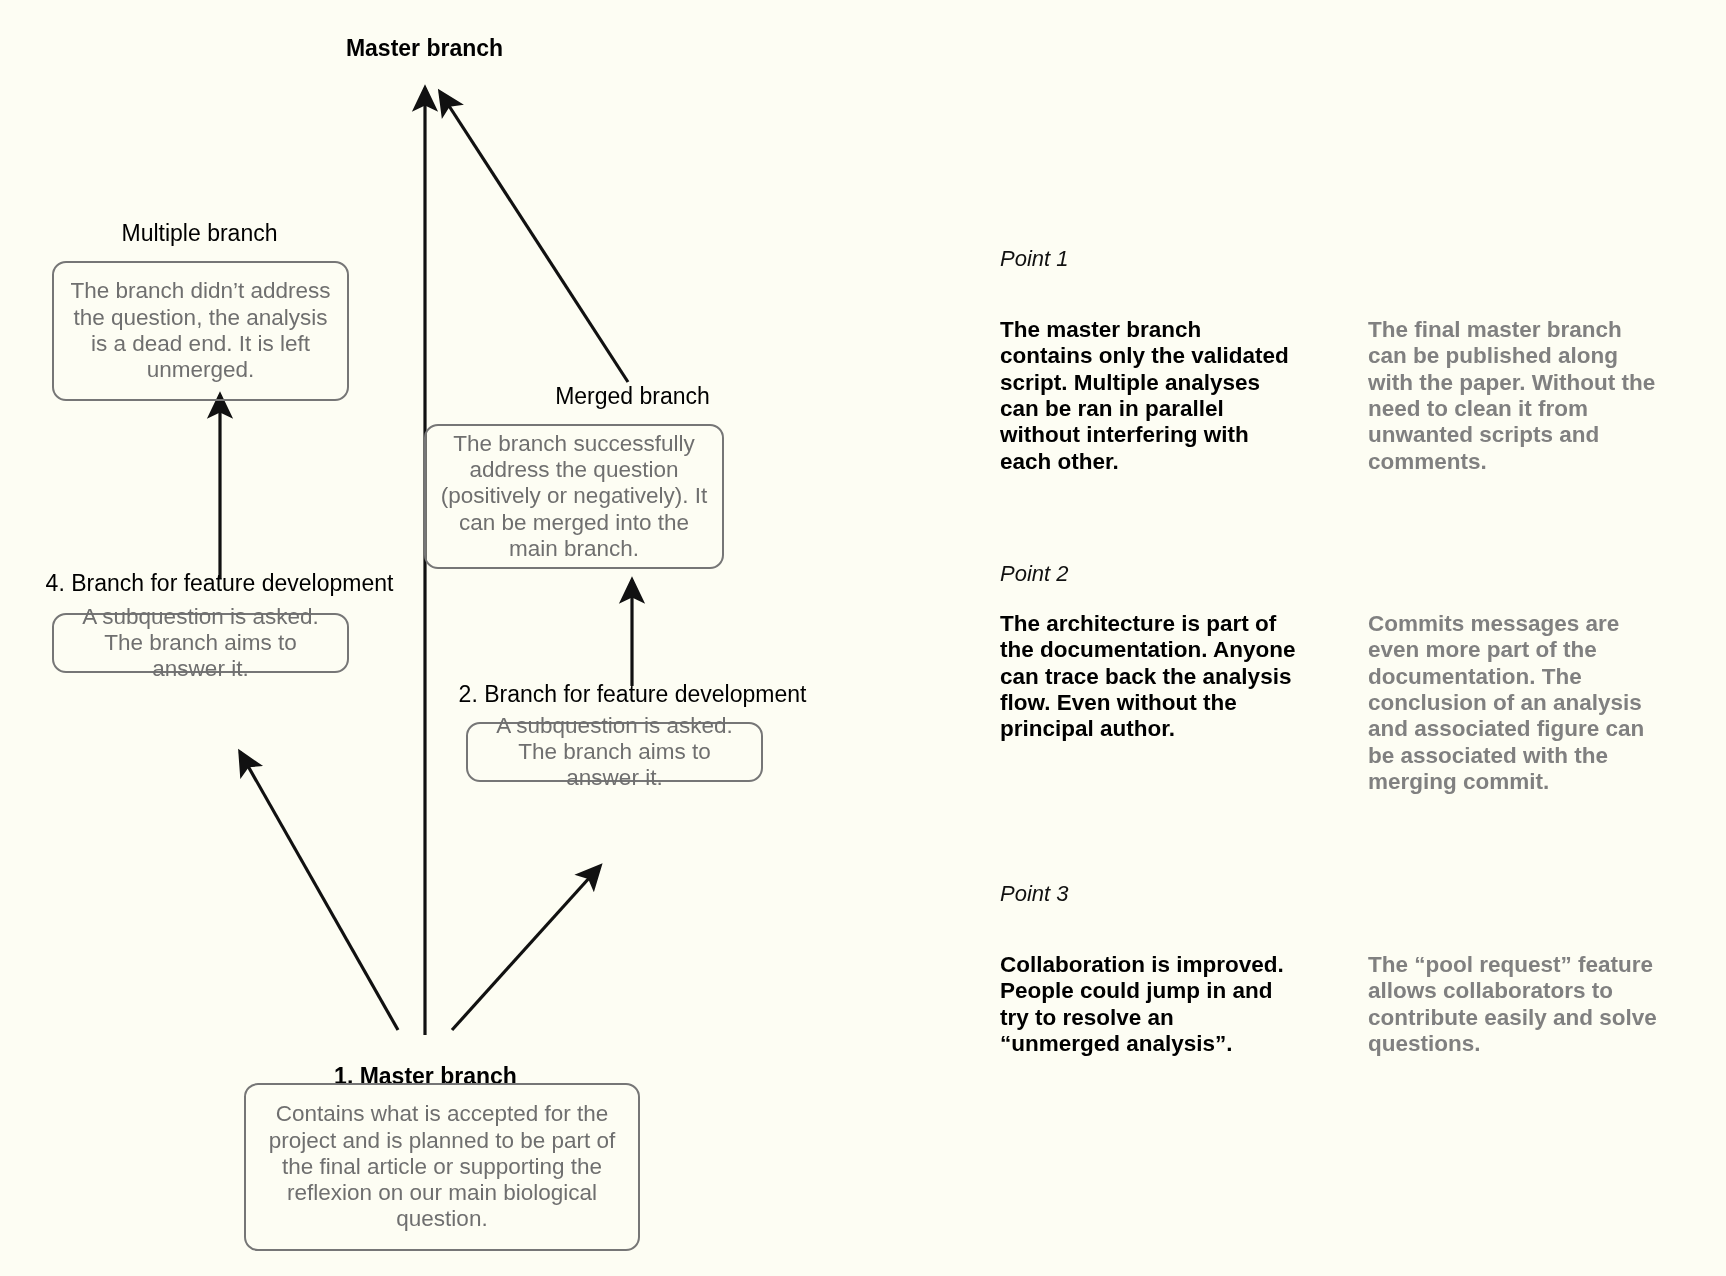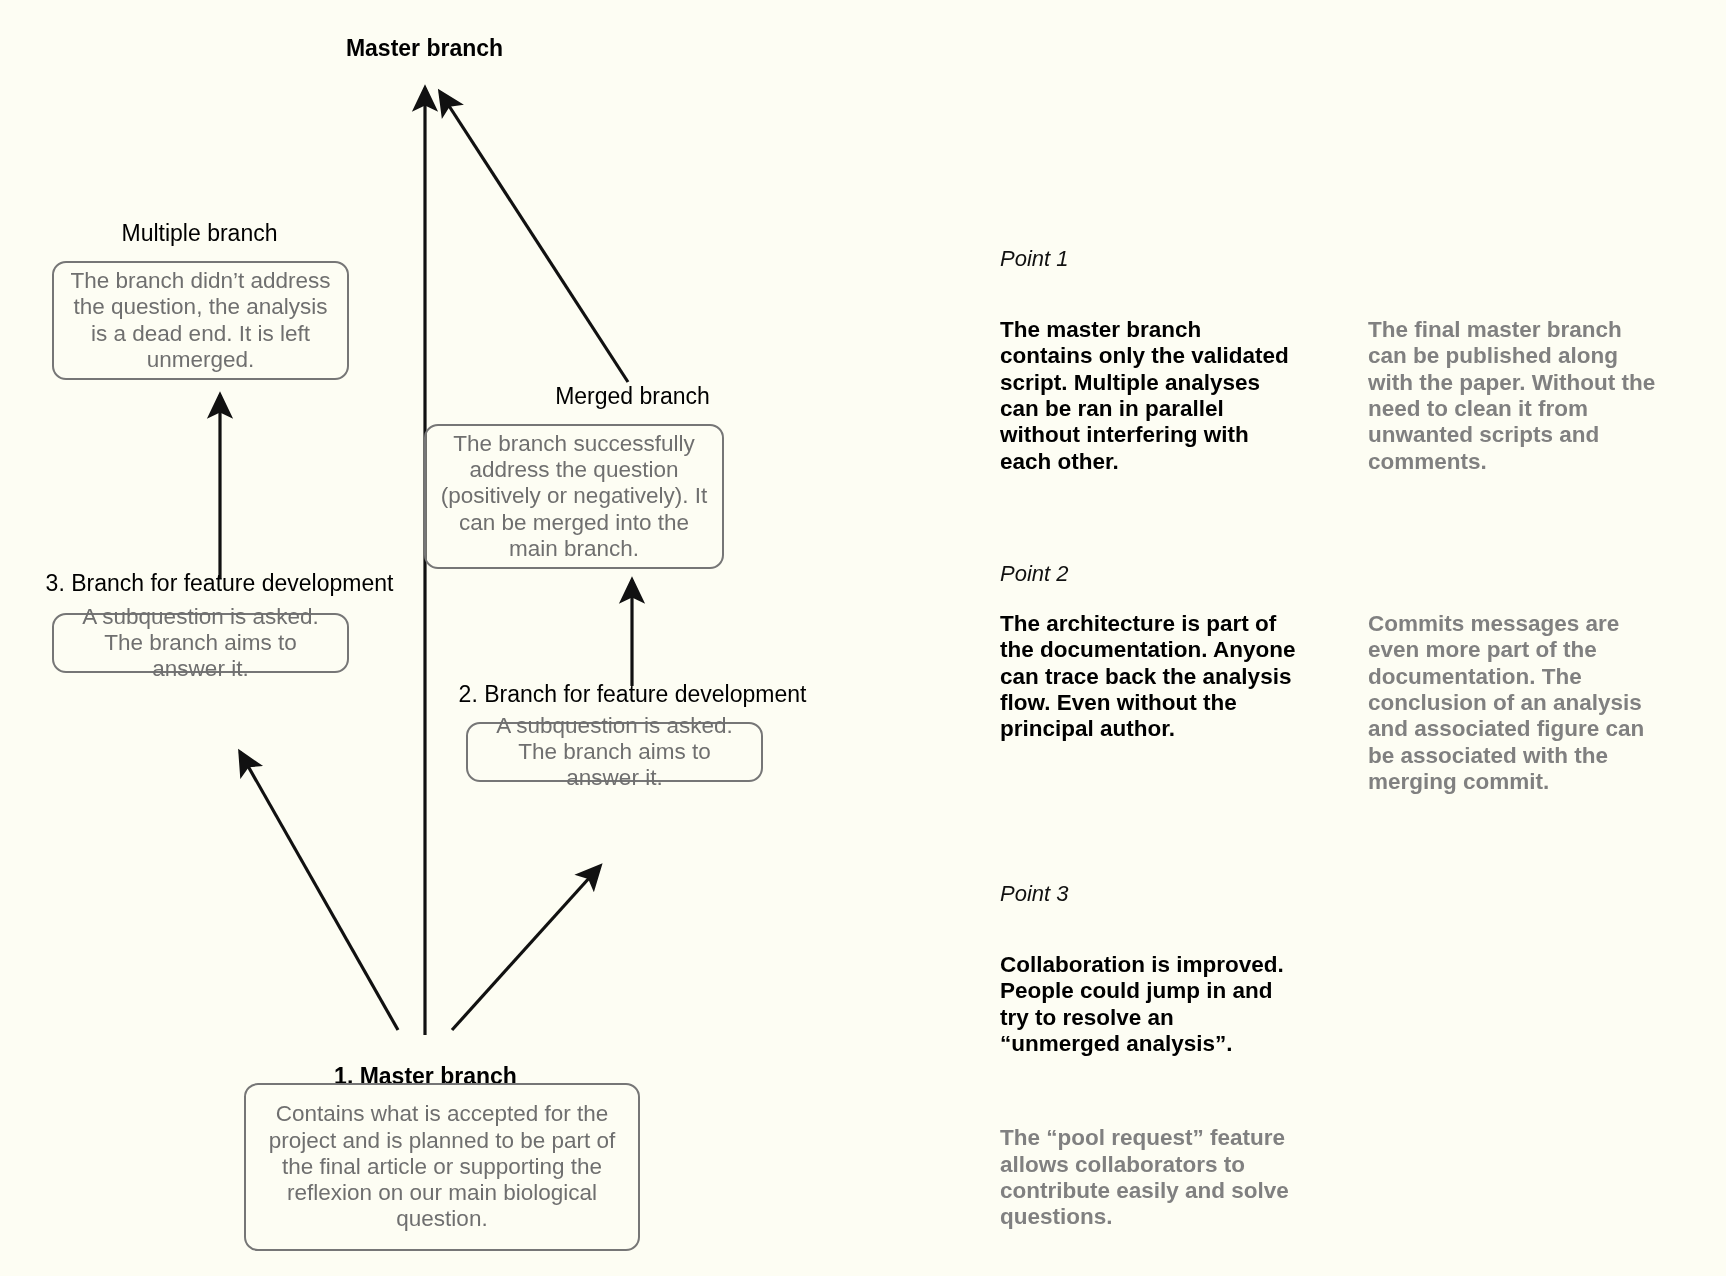--- a/index.html
+++ b/index.html
@@ -99,30 +99,30 @@
     <line x1="632" y1="686" x2="632" y2="580" stroke="#111111" stroke-width="3.2" marker-end="url(#ah)"></line>
 
     <line x1="398" y1="1030" x2="240" y2="752" stroke="#111111" stroke-width="3.2" marker-end="url(#ah)"></line>
 
     <line x1="452" y1="1030" x2="600" y2="866" stroke="#111111" stroke-width="3.2" marker-end="url(#ah)"></line>
   </svg>
 
   <div class="node-label bold" style="left:247px; top:35px; width:355px;">Master branch</div>
 
   <div class="node-label" style="left:22px; top:220px; width:355px;">Multiple branch</div>
-  <div class="note-box" style="left:52px; top:261px; width:297px; height:119px;">
+  <div class="note-box" style="left:52px; top:261px; width:297px; height:140px;">
     <span>The branch didn’t address the question, the analysis is a dead end. It is left unmerged.</span>
   </div>
 
   <div class="node-label" style="left:455px; top:383px; width:355px;">Merged branch</div>
   <div class="note-box" style="left:424px; top:424px; width:300px; height:145px;">
     <span>The branch successfully address the question (positively or negatively). It can be merged into the main branch.</span>
   </div>
 
-  <div class="node-label" style="left:12px; top:570px; width:415px; text-align:center;">3. Branch for feature development</div>
+  <div class="node-label" style="left:12px; top:570px; width:415px; text-align:center;">4. Branch for feature development</div>
   <div class="note-box" style="left:52px; top:613px; width:297px; height:60px;">
     <span>A subquestion is asked. The branch aims to answer it.</span>
   </div>
 
   <div class="node-label" style="left:425px; top:681px; width:415px; text-align:center;">2. Branch for feature development</div>
   <div class="note-box" style="left:466px; top:722px; width:297px; height:60px;">
     <span>A subquestion is asked. The branch aims to answer it.</span>
   </div>
 
   <div class="node-label bold" style="left:248px; top:1044px; width:355px;margin-top:19px;">1. Master branch</div>
@@ -141,19 +141,19 @@
   <div class="point-block" style="left:1000px; top:561px;">
     <div class="point-title">Point 2</div>
     <div class="point-cols" style="margin-top:24px;">
       <div class="col-primary">The architecture is part of the documentation. Anyone can trace back the analysis flow. Even without the principal author.</div>
       <div class="col-secondary">Commits messages are even more part of the documentation. The conclusion of an analysis and associated figure can be associated with the merging commit.</div>
     </div>
   </div>
 
   <div class="point-block" style="left:1000px; top:881px;">
     <div class="point-title">Point 3</div>
-    <div class="point-cols" style="margin-top:45px;flex-direction:column;">
+    <div class="point-cols" style="margin-top:45px;">
       <div class="col-primary">Collaboration is improved. People could jump in and try to resolve an “unmerged analysis”.</div>
       <div class="col-secondary">The “pool request” feature allows collaborators to contribute easily and solve questions.</div>
     </div>
   </div>
 
 </div>
 
 </body></html>

